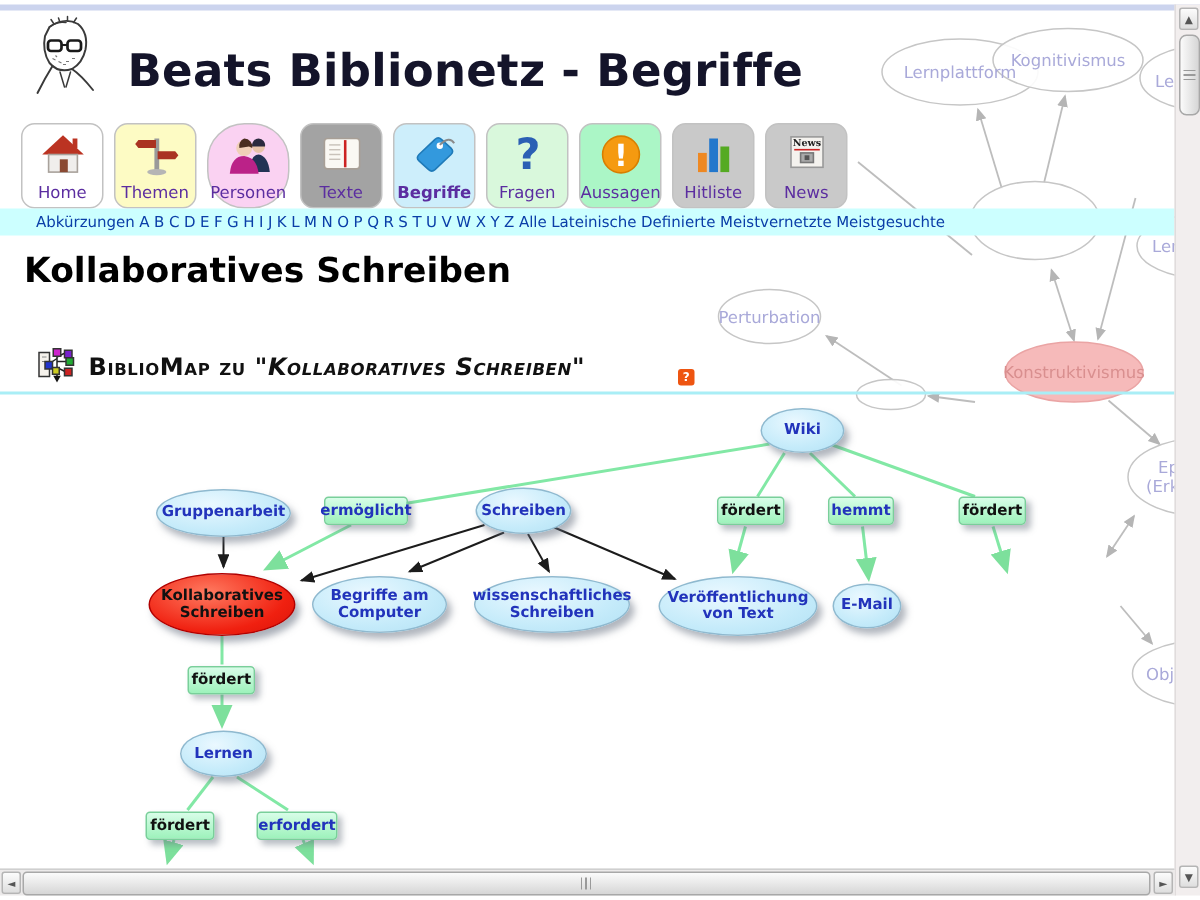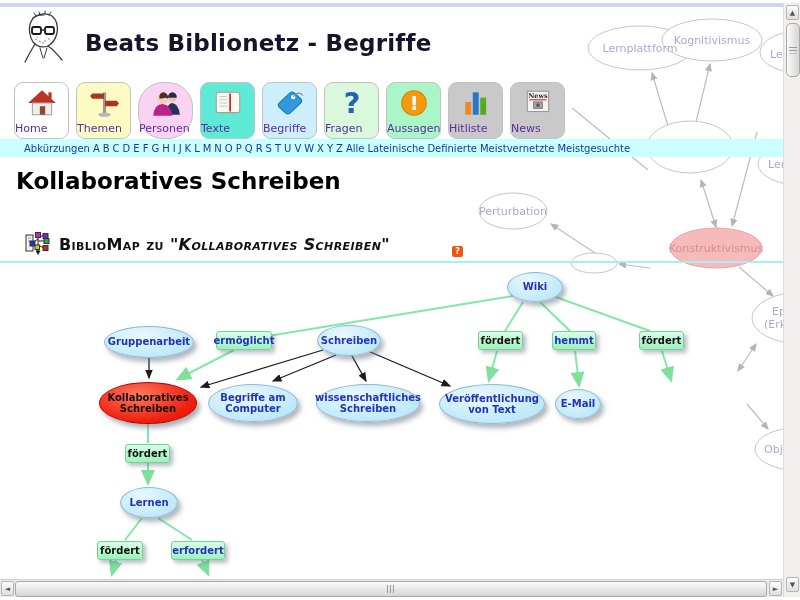--- a/index.html
+++ b/index.html
@@ -7,28 +7,28 @@
           font-family:"DejaVu Sans","Liberation Sans",sans-serif;}
   .topline{position:absolute;left:0;top:3px;width:800px;height:4px;background:#ccd4ee;z-index:2;}
 
   
   .bgmap{position:absolute;left:0;top:0;z-index:1;pointer-events:none;}
   .bgmap text{font-family:"DejaVu Sans","Liberation Sans",sans-serif;font-size:11px;fill:#a9a9d9;}
   .bgmap text.pinktxt{fill:#d98f8f;}
 
   
   .logo{position:absolute;left:18px;top:10px;z-index:2;cursor:pointer;}
-  .site-title{position:absolute;left:85px;top:30px;z-index:2;font-size:23px;font-weight:bold;color:#14142a;letter-spacing:.2px;text-align:right;}
+  .site-title{position:absolute;left:85px;top:30px;z-index:2;font-size:30px;font-weight:bold;color:#14142a;letter-spacing:.2px;text-align:right;}
 
   
   .tabs{position:absolute;left:14px;top:82px;display:flex;gap:7px;z-index:2;}
   .tab{position:relative;width:55px;height:57px;border:1px solid #c2c2c2;border-radius:9px;
        box-sizing:border-box;cursor:pointer;}
   .tab .ticon{position:absolute;left:50%;top:3px;transform:translateX(-50%);}
-  .tab .tlabel{position:absolute;left:0;right:0;bottom:3px;
+  .tab .tlabel{position:absolute;left:0;right:0;bottom:3px;text-align:center;
        font-size:11px;color:#5b2da0;margin-top:47px;}
 
   
   .alphabar{position:absolute;left:0;top:139px;width:783px;height:18px;background:#ccffff;z-index:2;
        display:flex;align-items:center;gap:3px;padding-left:24px;box-sizing:border-box;
        font-size:10px;color:#0a3ea8;white-space:nowrap;overflow:hidden;}
   .alink{color:#0a3ea8;text-decoration:none;cursor:pointer;}
 
   
   .page-title{position:absolute;left:16px;top:168px;z-index:2;font-size:23px;font-weight:bold;color:#000;}
@@ -176,37 +176,37 @@
           <path d="M15,26 Q16,15 21,15 Q27,16 28,26 Z" fill="#223355"></path>
           <circle cx="12" cy="11" r="5" fill="#f0d0b8"></circle>
           <path d="M12,5 a5,5 0 0 1 5,6 l-2,-1 -6,1 a5,5 0 0 1 3,-6" fill="#4a2e20"></path>
           <path d="M3,27 Q4,16 12,16 Q20,17 21,27 Z" fill="#bb2288"></path>
         </svg>
       </span>
       <span class="tlabel">Personen</span>
     </div>
 
 
-    <div class="tab" style="background-color: #5eead4;">
+    <div class="tab" style="background-color: #a3a3a3;">
       <span class="ticon">
         <svg width="32" height="34" viewBox="0 0 30 30">
           <rect x="4" y="5" width="22" height="19" rx="2" fill="#faf8f3" stroke="#a89f96"></rect>
           <line x1="17" y1="6" x2="17" y2="23" stroke="#cc2222" stroke-width="1.6"></line>
           <g stroke="#c9c2ba" stroke-width="0.9">
             <line x1="7" y1="9" x2="14" y2="9"></line>
               <line x1="7" y1="12" x2="14" y2="12"></line>
             <line x1="7" y1="15" x2="14" y2="15"></line>
               <line x1="7" y1="18" x2="14" y2="18"></line>
           </g>
         </svg>
       </span>
       <span class="tlabel">Texte</span>
     </div>
 
-    <div class="tab" style="background-color: rgb(205, 238, 251);">
+    <div class="tab" style="background-color: rgb(205, 238, 251); font-weight: bold;">
       <span class="ticon">
         <svg width="32" height="34" viewBox="0 0 30 30">
           <path d="M5,15 L15,5.5 Q17,3.8 19,5.5 L25,11 Q27,13 25,15 L15,24.5 Q13,26.2 11,24.5 L5,19 Q3,17 5,15 Z" fill="#3399dd" stroke="#1f7ab8"></path>
           <circle cx="18" cy="9.5" r="2" fill="#fff"></circle>
           <path d="M18,9 Q24,3 27,8" stroke="#8a8a8a" fill="none" stroke-width="1.2"></path>
         </svg>
       </span>
       <span class="tlabel">Begriffe</span>
     </div>
 

